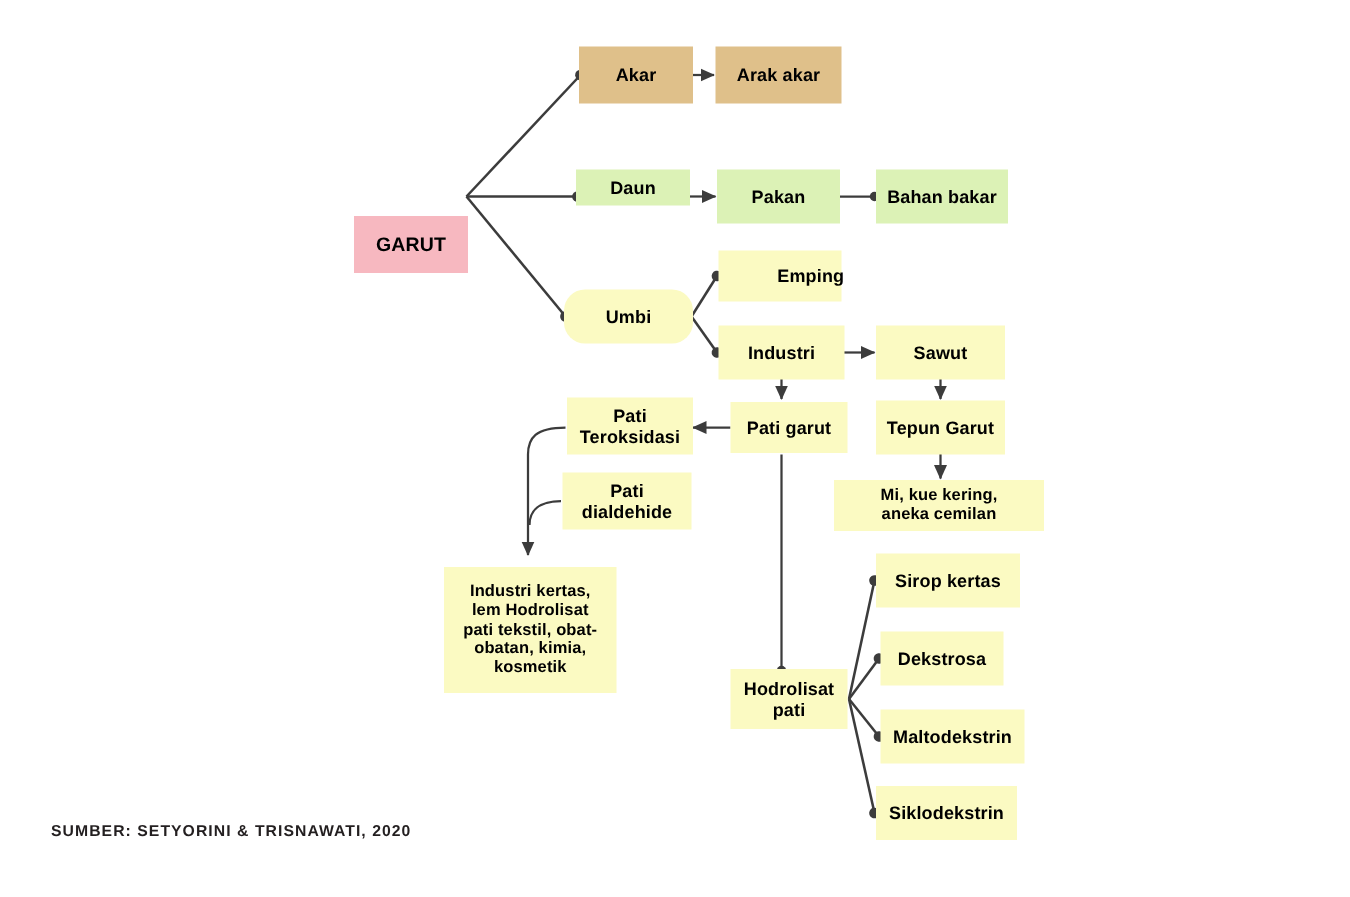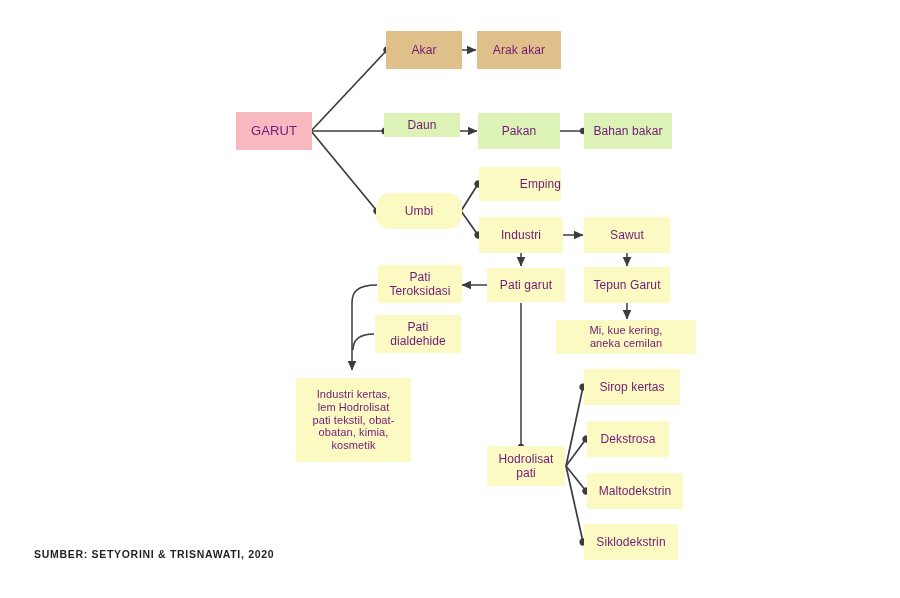--- a/index.html
+++ b/index.html
@@ -24,28 +24,28 @@
     height: 598px;
     pointer-events: none;
   }
   .node {
     position: absolute;
     box-sizing: border-box;
     display: flex;
     align-items: center;
     justify-content: center;
     text-align: center;
-    font-weight: normal;
-    color: #701a75;
+    font-weight: bold;
+    color: #000000;
     line-height: 1.18;
     letter-spacing: 0.1px;
     white-space: pre-line;
     padding: 2px 3px;
   }
-  .c-pink  { background: #f7b8c0; }
+  .c-pink  { background: #f7b8c0; margin-top: 32px; }
   .c-tan   { background: #dfc08a; }
   .c-green { background: #dcf2b6; }
   .c-yellow{ background: #fbfac2; }
 
   .fs13 { font-size: 13px; }
   .fs12 { font-size: 12px; }
   .fs11 { font-size: 11px; }
 
   #caption {
     position: absolute;

